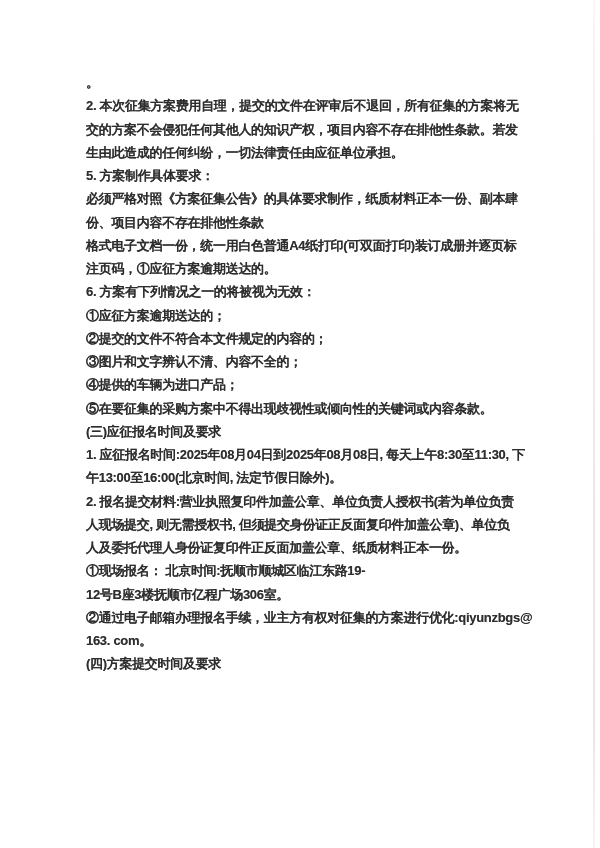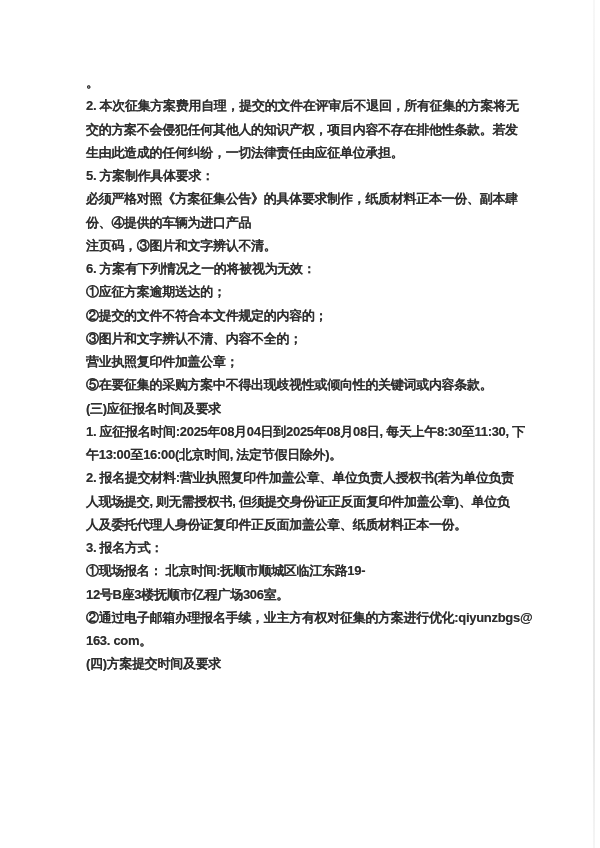--- a/index.html
+++ b/index.html
@@ -45,34 +45,34 @@
 
 <div class="page">
   <div class="page-edge"></div>
   <div class="content">
     <div class="line">。</div>
     <div class="line">2. 本次征集方案费用自理，提交的文件在评审后不退回，所有征集的方案将无</div>
     <div class="line">交的方案不会侵犯任何其他人的知识产权，项目内容不存在排他性条款。若发</div>
     <div class="line">生由此造成的任何纠纷，一切法律责任由应征单位承担。</div>
     <div class="line">5. 方案制作具体要求：</div>
     <div class="line">必须严格对照《方案征集公告》的具体要求制作，纸质材料正本一份、副本肆</div>
-    <div class="line">份、④提供的车辆为进口产品</div>
-    <div class="line">注页码，③图片和文字辨认不清。</div>
+    <div class="line">份、项目内容不存在排他性条款</div>
+    <div class="line">格式电子文档一份，统一用白色普通A4纸打印(可双面打印)装订成册并逐页标</div>
+    <div class="line">注页码，①应征方案逾期送达的。</div>
     <div class="line">6. 方案有下列情况之一的将被视为无效：</div>
     <div class="line">①应征方案逾期送达的；</div>
     <div class="line">②提交的文件不符合本文件规定的内容的；</div>
     <div class="line">③图片和文字辨认不清、内容不全的；</div>
-    <div class="line">营业执照复印件加盖公章；</div>
+    <div class="line">④提供的车辆为进口产品；</div>
     <div class="line">⑤在要征集的采购方案中不得出现歧视性或倾向性的关键词或内容条款。</div>
     <div class="line">(三)应征报名时间及要求</div>
     <div class="line">1. 应征报名时间:2025年08月04日到2025年08月08日, 每天上午8:30至11:30, 下</div>
     <div class="line">午13:00至16:00(北京时间, 法定节假日除外)。</div>
     <div class="line">2. 报名提交材料:营业执照复印件加盖公章、单位负责人授权书(若为单位负责</div>
     <div class="line">人现场提交, 则无需授权书, 但须提交身份证正反面复印件加盖公章)、单位负</div>
     <div class="line">人及委托代理人身份证复印件正反面加盖公章、纸质材料正本一份。</div>
-    <div class="line">3. 报名方式：</div>
     <div class="line">①现场报名： 北京时间:抚顺市顺城区临江东路19-</div>
     <div class="line">12号B座3楼抚顺市亿程广场306室。</div>
     <div class="line">②通过电子邮箱办理报名手续，业主方有权对征集的方案进行优化:qiyunzbgs@</div>
     <div class="line">163. com。</div>
     <div class="line">(四)方案提交时间及要求</div>
   </div>
 </div>
 
 </body></html>

